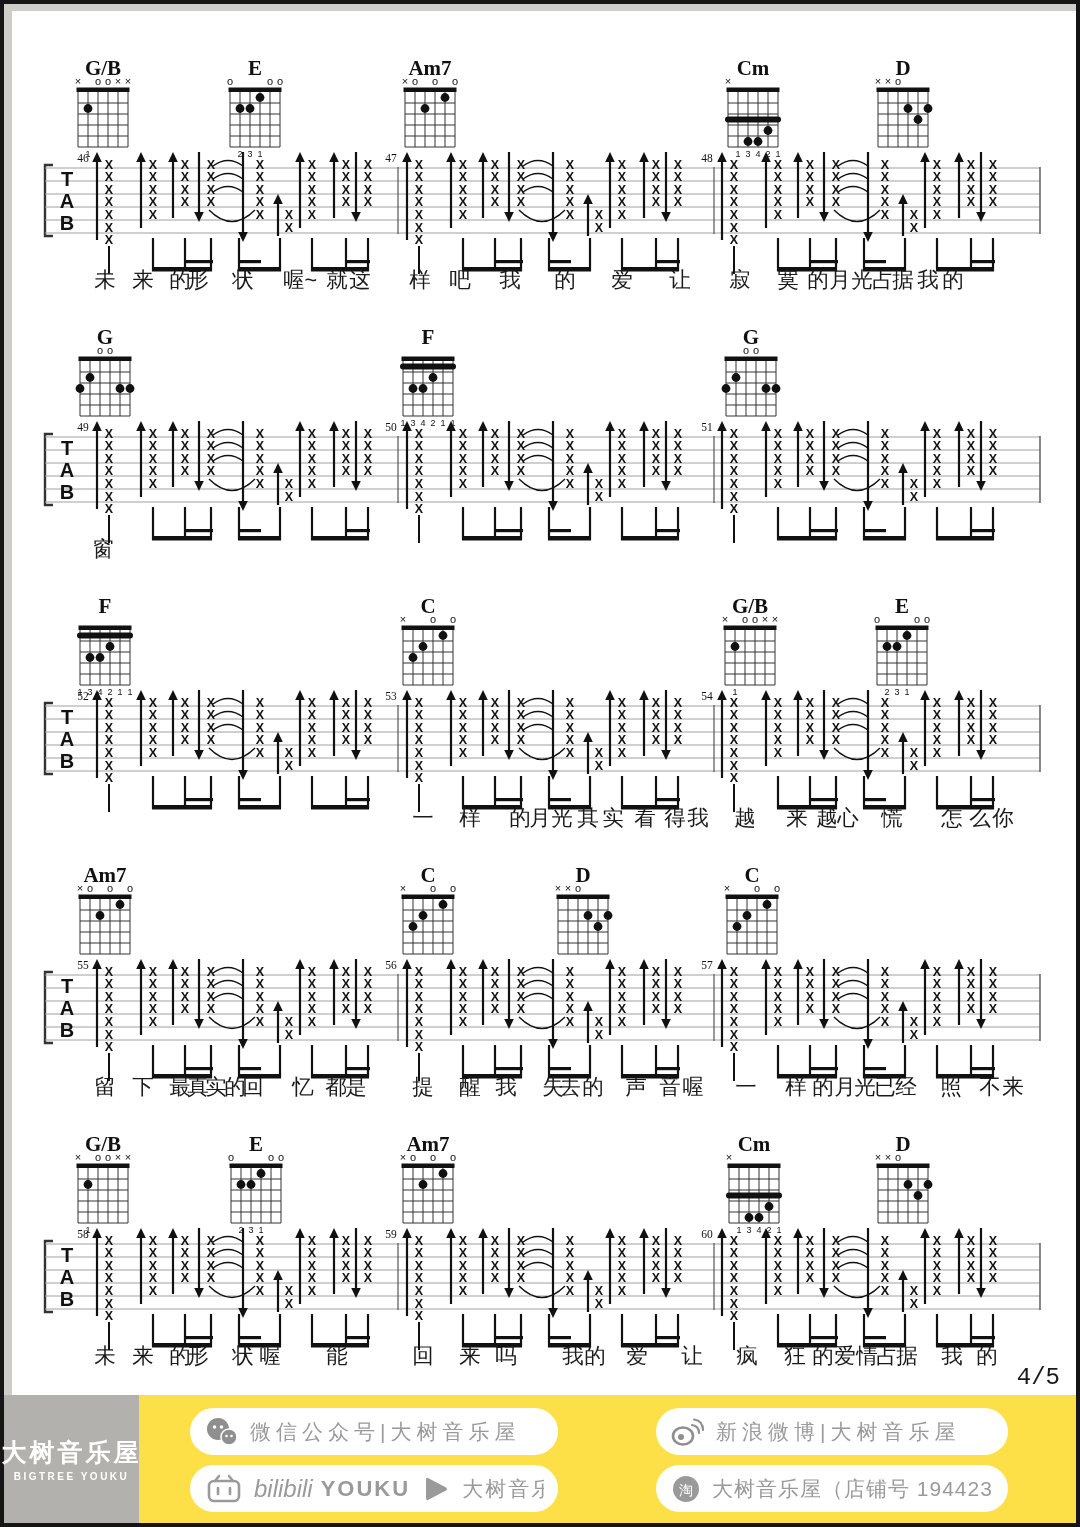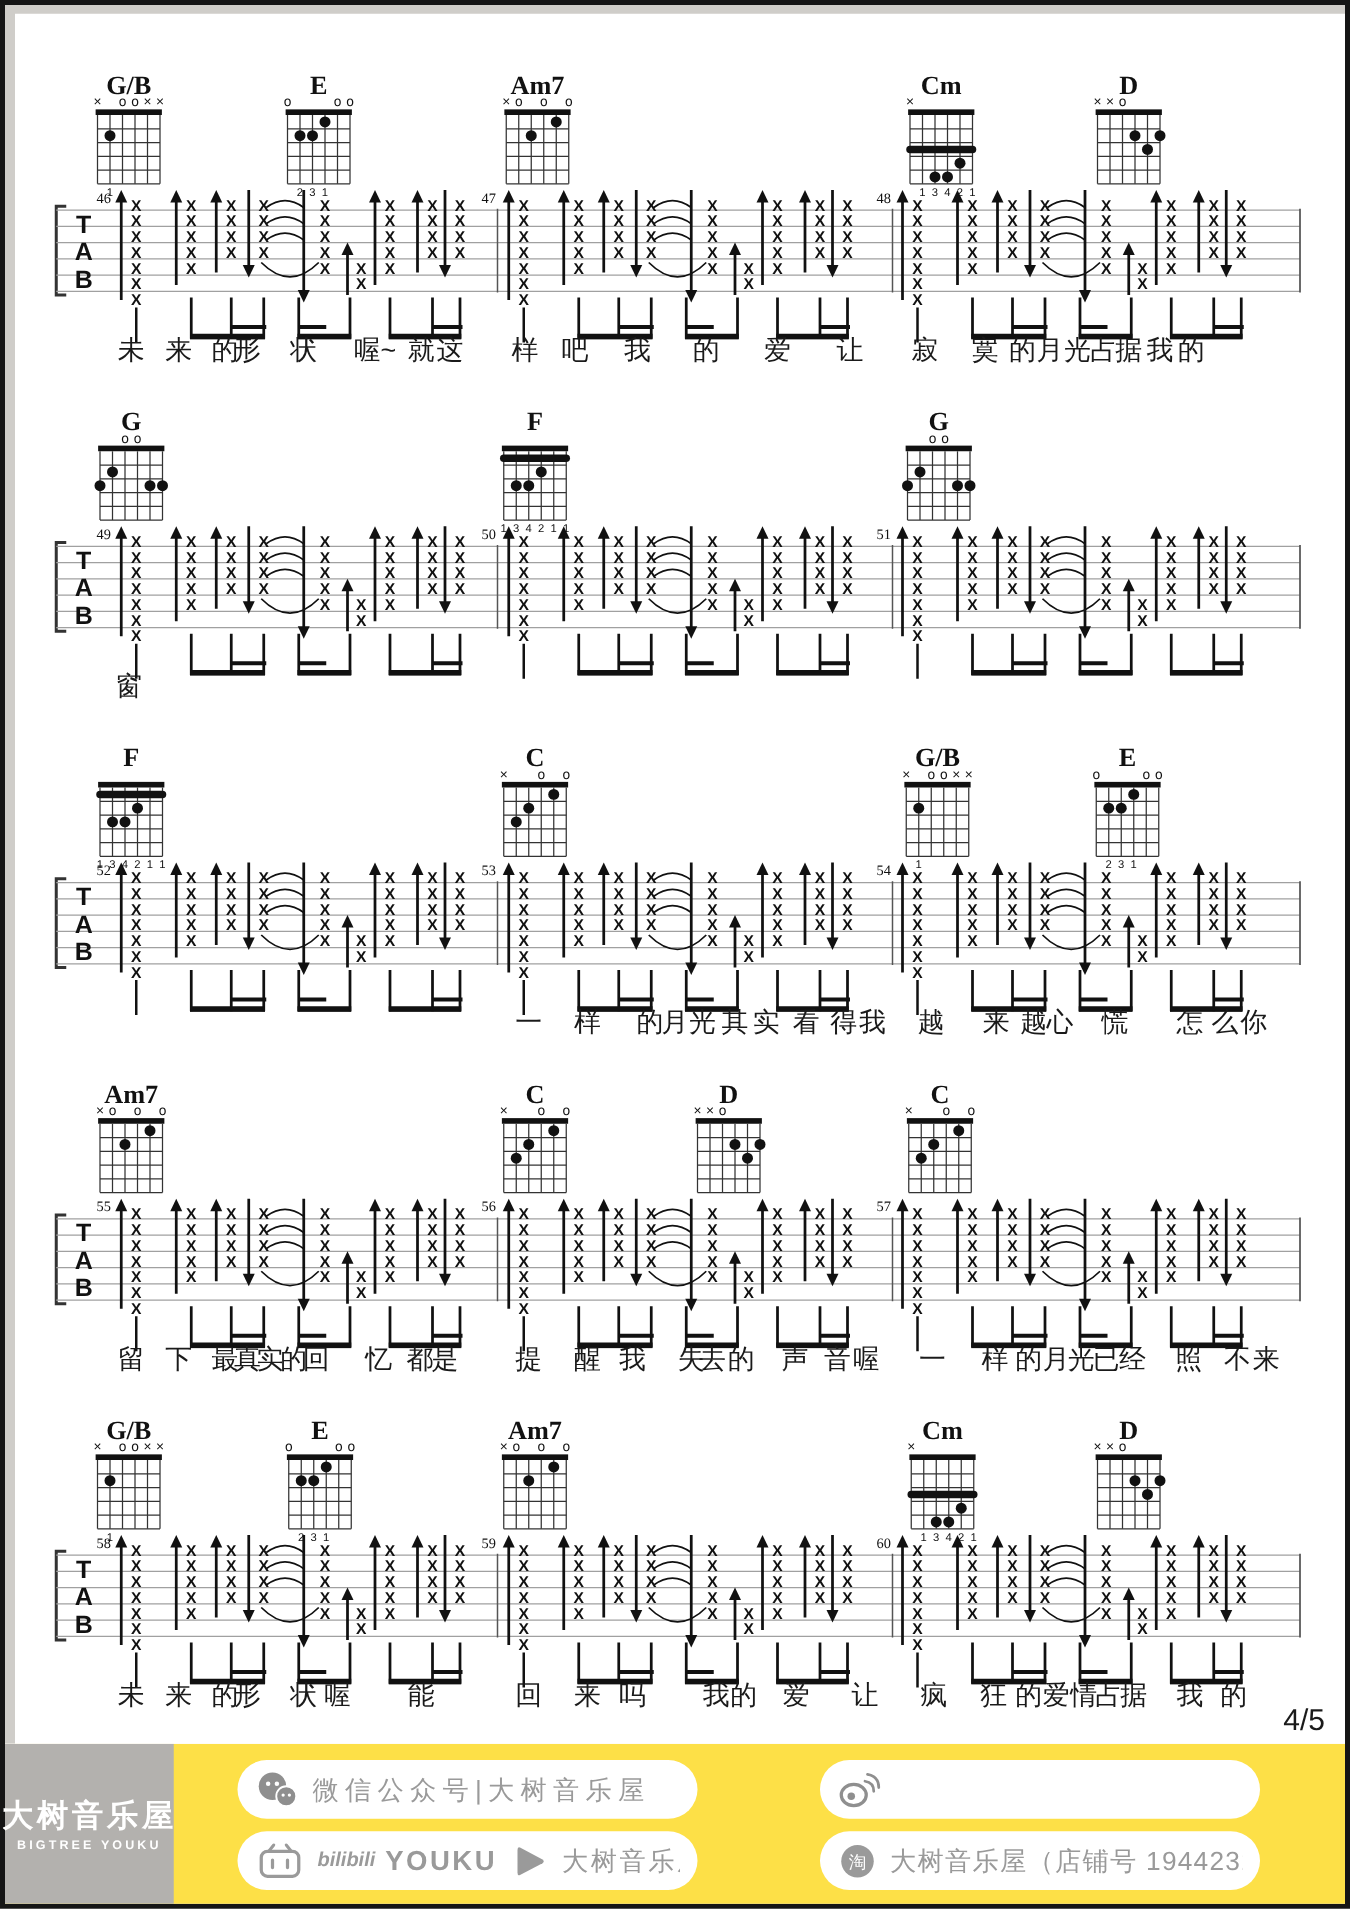--- a/index.html
+++ b/index.html
@@ -2,36 +2,36 @@
 <html><head>
 <meta charset="utf-8">
 <style>
   html,body{margin:0;padding:0;background:#222;}
   .frame{width:1072px;height:1519px;border:4px solid #151515;position:relative;background:#fff;
          font-family:"Liberation Sans",sans-serif;}
   .page{position:relative;width:1072px;height:1391px;background:#fff;overflow:hidden;}
   .edge-left{position:absolute;left:0;top:0;width:8px;height:1391px;background:#cfcdc9;}
   .edge-top{position:absolute;left:0;top:0;width:1072px;height:7px;background:#cfcdc9;}
   .page-number{position:absolute;right:16px;bottom:4px;font-size:24px;color:#1a1a1a;
-               font-family:Liberation Sans, sans-serif;}
+               font-family:Liberation Mono, monospace;}
   
   .footer{width:1072px;height:128px;background:#fde047;display:flex;}
   .logo-block{width:135px;height:128px;background:#b3b1ae;display:flex;flex-direction:column;
               justify-content:center;align-items:center;}
   .logo-cn{color:#fff;font-size:25px;font-weight:700;letter-spacing:3px;white-space:nowrap;}
   .logo-en{color:#fff;font-size:10px;font-weight:700;letter-spacing:2.5px;margin-top:2px;white-space:nowrap;}
   .pill-grid{flex:1;display:grid;grid-template-columns:368px 352px;column-gap:98px;row-gap:10px;
              padding:13px 0 0 51px;align-content:start;}
   .pill{background:#fff;border-radius:24px;height:47px;display:flex;align-items:center;
         padding:0 14px;color:#9a9a9a;font-size:21px;box-sizing:border-box;}
   .pill .ptext{white-space:nowrap;overflow:hidden;}
   .ls-wide{letter-spacing:5px;}
   .ls-med{letter-spacing:1px;}
   .picon{display:inline-flex;margin-right:10px;flex:none;}
-  .bili-word{font-weight:700;font-style:italic;letter-spacing:0;margin-right:8px;font-size:16px;}
+  .bili-word{font-weight:400;font-style:italic;letter-spacing:0;margin-right:8px;font-size:24px;}
   .youku-word{font-weight:700;letter-spacing:2px;margin-right:8px;font-size:22px;text-align:right;}
   .video-name{letter-spacing:2px;}
   svg text{user-select:none;}
 </style>
 </head>
 <body>
 
 <div class="frame">
   <div class="page">
     <div class="edge-left"></div>
@@ -1922,20 +1922,21 @@
 
       <div class="pill">
         <span class="picon">
           <svg width="36" height="34" viewBox="0 0 36 34">
             <ellipse cx="13" cy="21" rx="10" ry="8.5" fill="none" stroke="#8f8f8f" stroke-width="2.6"></ellipse>
             <circle cx="11" cy="22" r="3" fill="#8f8f8f"></circle>
             <path d="M22 10 Q29 11 29 18" fill="none" stroke="#8f8f8f" stroke-width="2.2" stroke-linecap="round"></path>
             <path d="M24 4.5 Q33 6 33 15" fill="none" stroke="#8f8f8f" stroke-width="2.2" stroke-linecap="round"></path>
           </svg>
         </span>
+        <span class="ptext ls-wide">新浪微博|大树音乐屋</span>
       </div>
 
       <div class="pill">
         <span class="picon">
           <svg width="40" height="32" viewBox="0 0 40 32">
             <path d="M11 8 L15 3 M29 8 L25 3" stroke="#9a9a9a" stroke-width="2.4" stroke-linecap="round"></path>
             <rect x="5" y="8" width="30" height="20" rx="5" fill="none" stroke="#9a9a9a" stroke-width="2.6"></rect>
             <path d="M14 15 v6 M26 15 v6" stroke="#9a9a9a" stroke-width="2.6" stroke-linecap="round"></path>
           </svg>
         </span>

